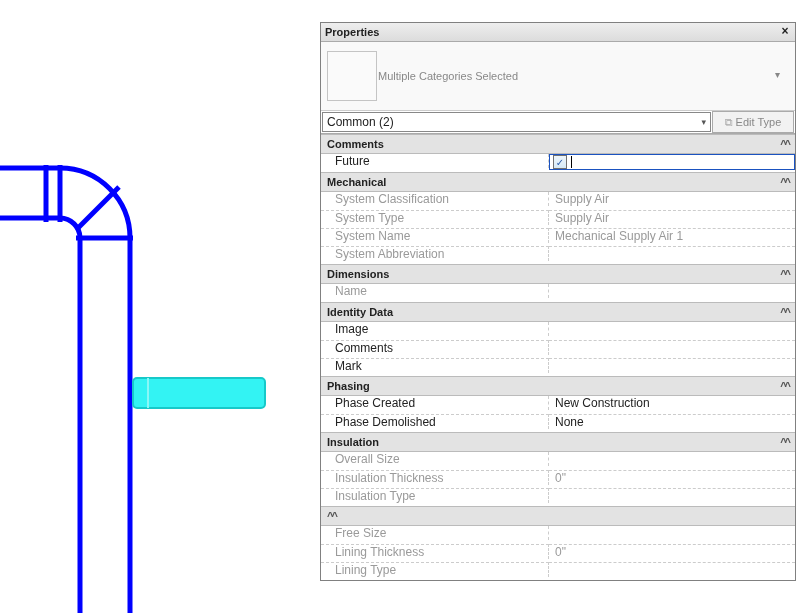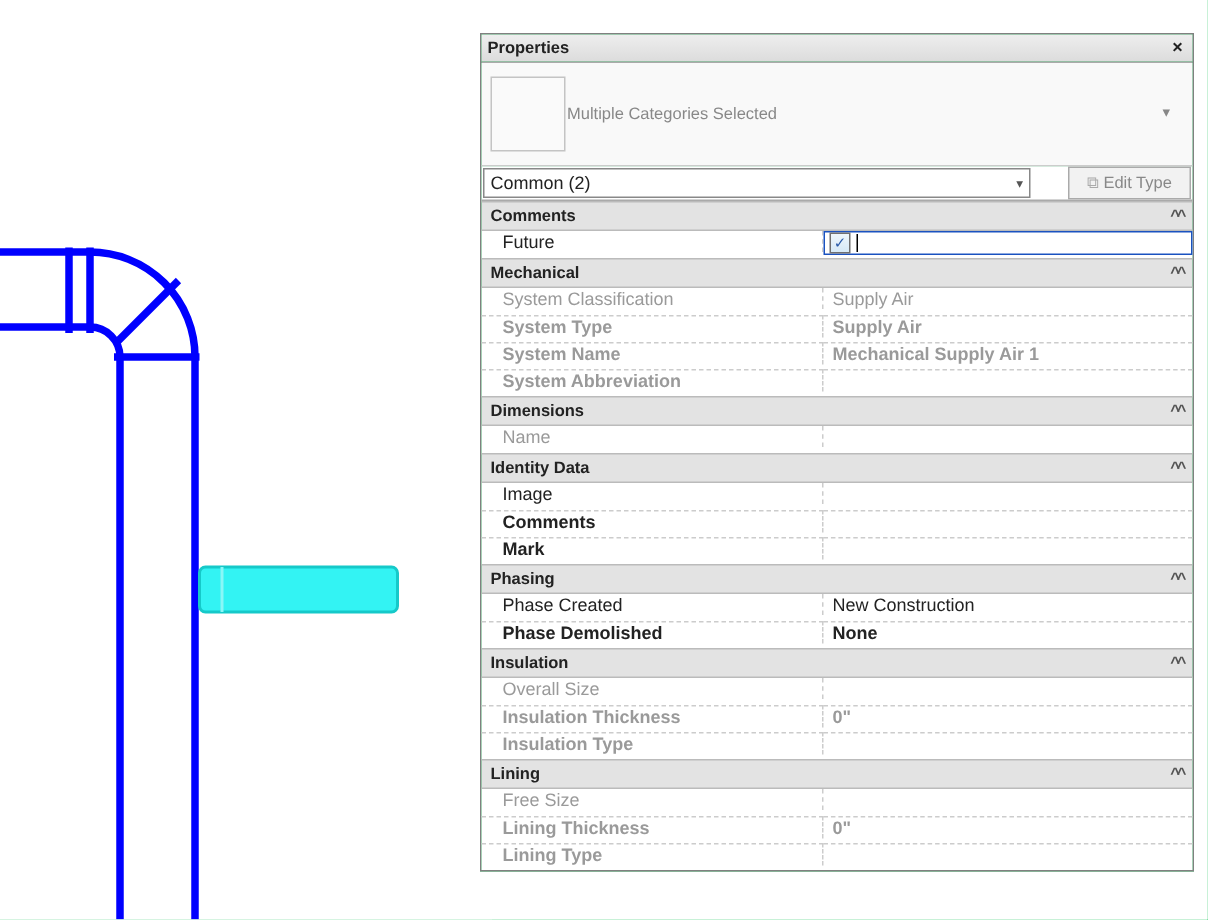--- a/index.html
+++ b/index.html
@@ -83,21 +83,20 @@
   font-size: 10px;
 }
 
 
 .filter-row {
   display: flex;
   align-items: center;
   border-bottom: 1px solid #aaa;
   background: #fff;
   height: 22px;
-  gap: 24px;
 }
 .filter-select {
   flex: 1;
   display: flex;
   align-items: center;
   justify-content: space-between;
   border: 1px solid #888;
   height: 20px;
   margin: 1px;
   padding: 0 4px;
@@ -138,21 +137,21 @@
   font-size: 11px;
   color: #555;
   letter-spacing: -2px;
 }
 .row {
   display: flex;
   height: 18px;
   align-items: flex-start;
   background: #fff;
 }
-.row + .row .cell { border-top: 1px dashed #ccc; font-weight: bold; }
+.row + .row .cell { border-top: 1px dashed #ccc; }
 .cell {
   box-sizing: border-box;
   padding: 0 6px;
   display: flex;
   align-items: center;
   border-right: 1px dashed #ccc;
 }
 .cell.label { width: 228px; padding-left: 14px; }
 .cell.value { flex: 1; border-right: none; }
 .disabled .cell { color: #9a9a9a; }
@@ -330,21 +329,20 @@
     <div class="row disabled">
       <div class="cell label">Insulation Thickness</div>
       <div class="cell value">0"</div>
     </div>
     <div class="row disabled">
       <div class="cell label">Insulation Type</div>
       <div class="cell value"></div>
     </div>
 
     <div class="section-header">
-      <span class="sh-title">Lining</span>
       <span class="collapse">^^</span>
     </div>
     <div class="row disabled">
       <div class="cell label">Free Size</div>
       <div class="cell value"></div>
     </div>
     <div class="row disabled">
       <div class="cell label">Lining Thickness</div>
       <div class="cell value">0"</div>
     </div>

